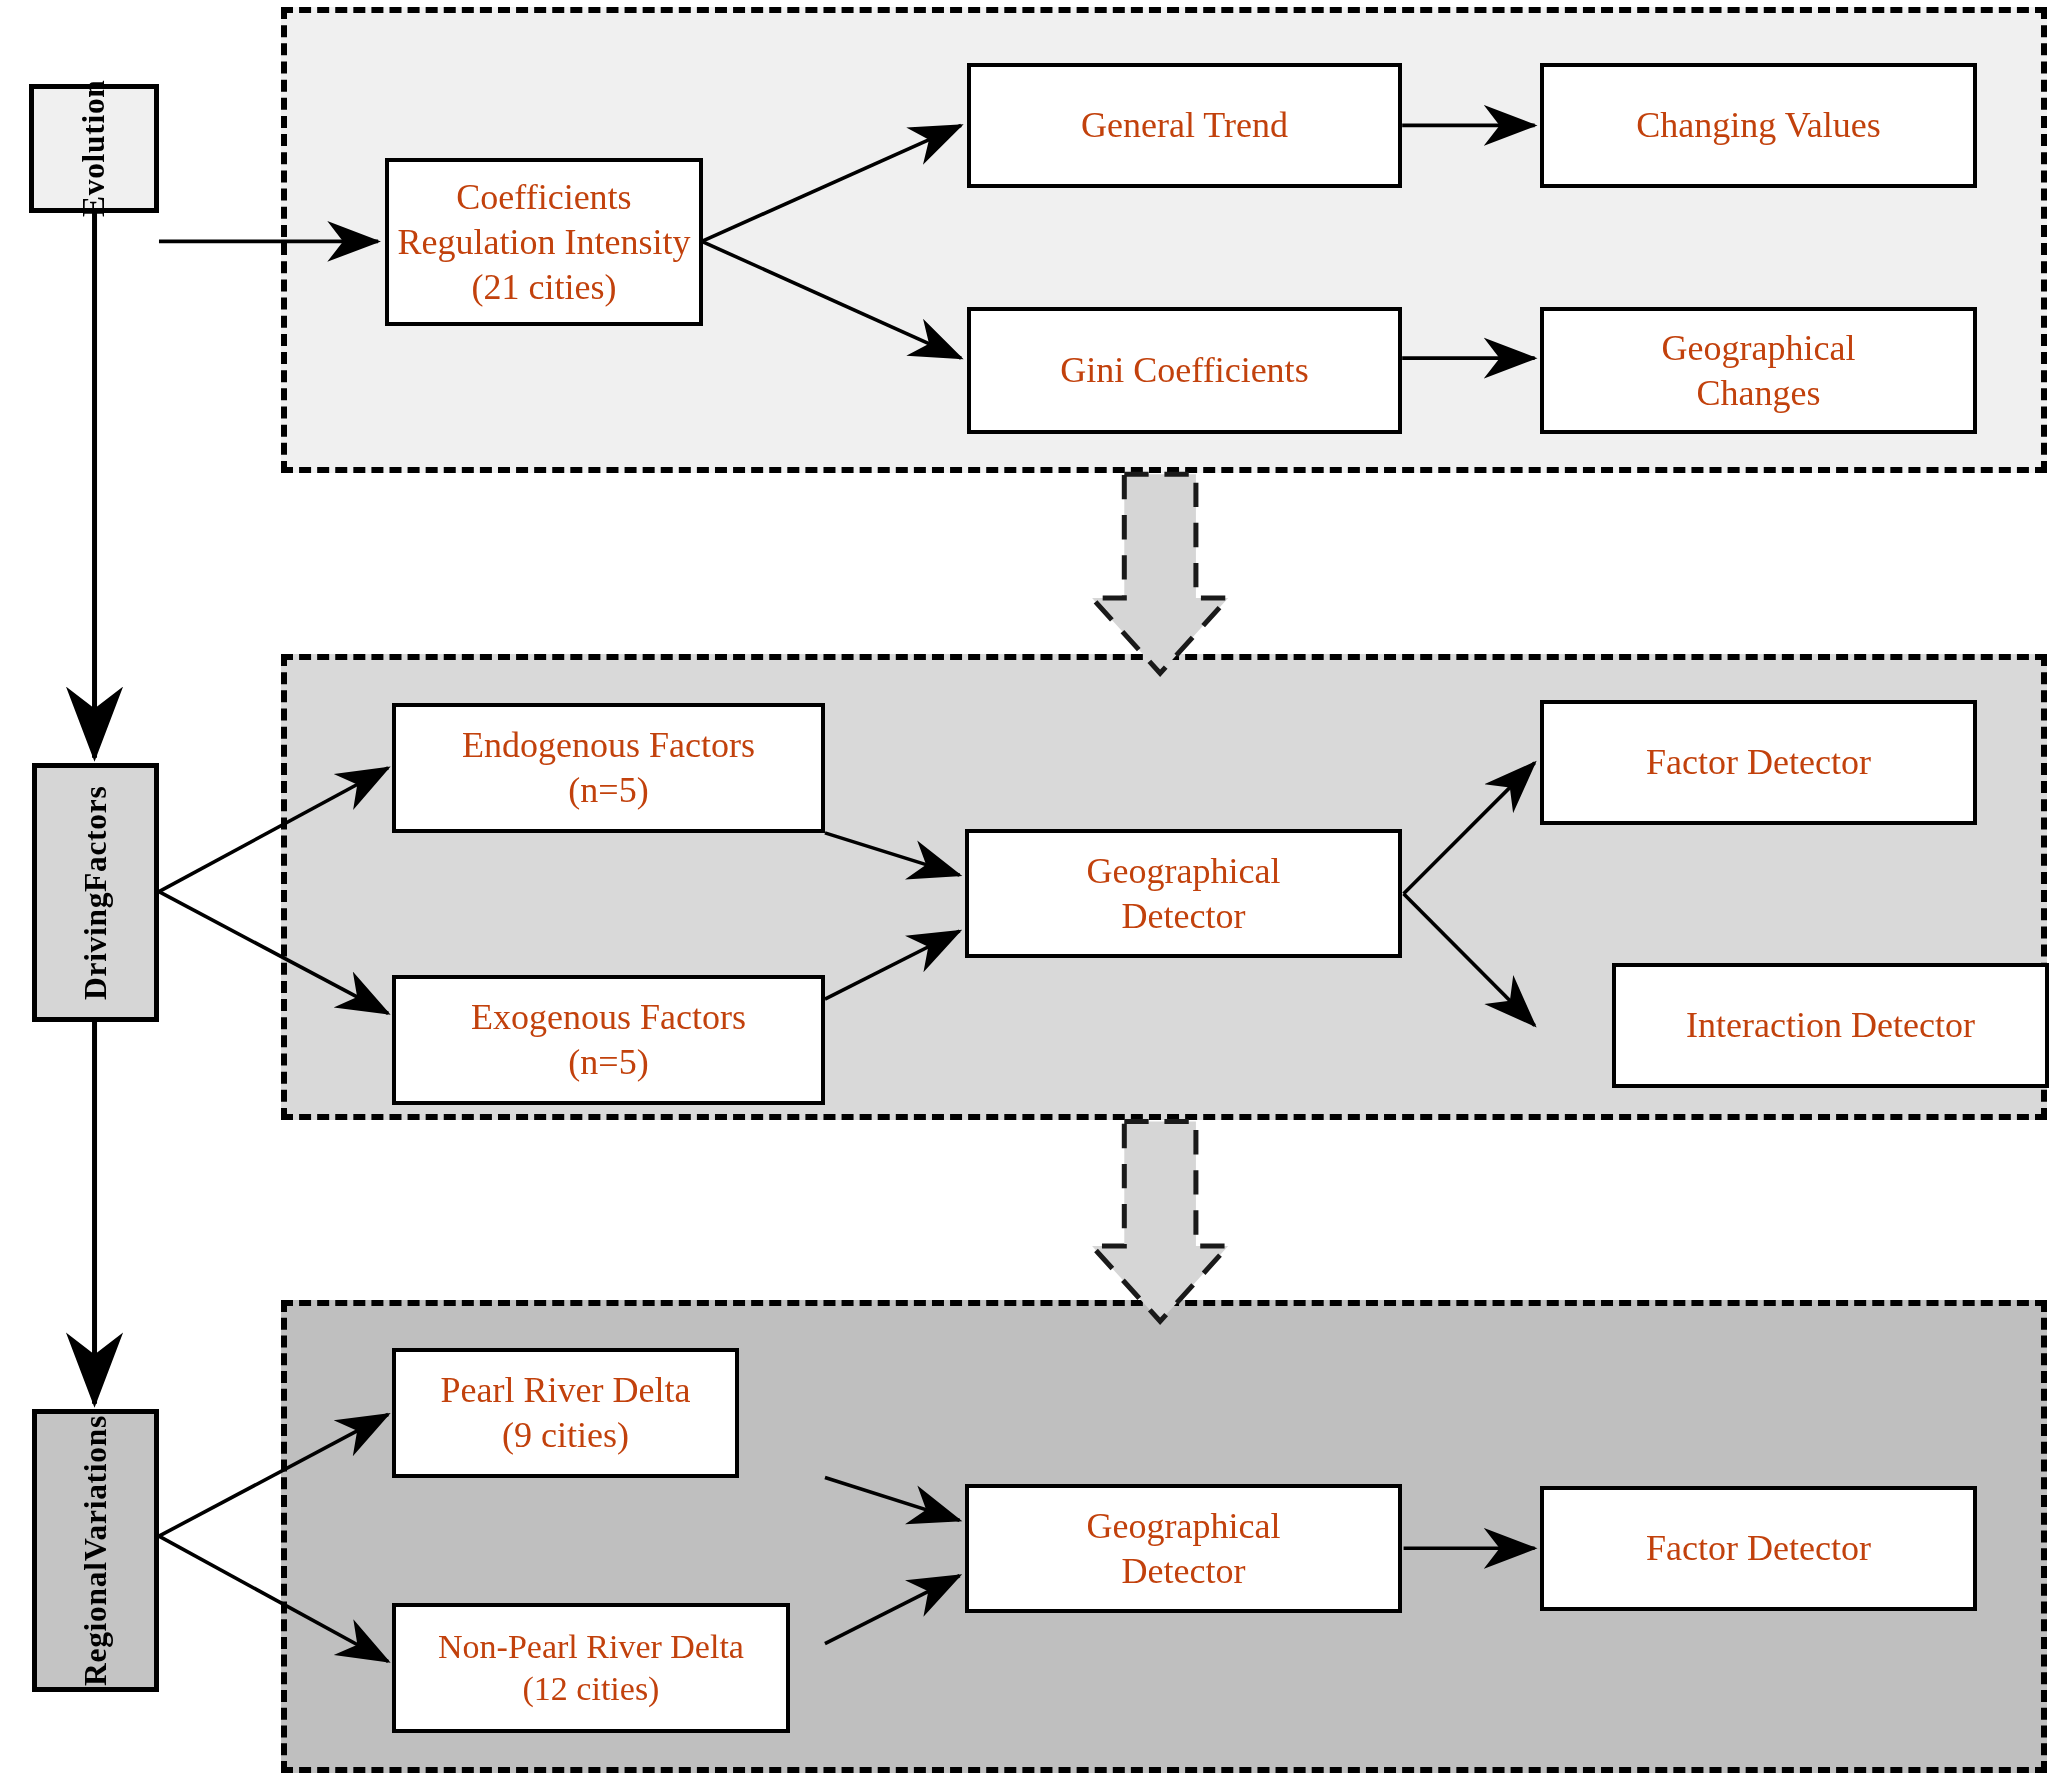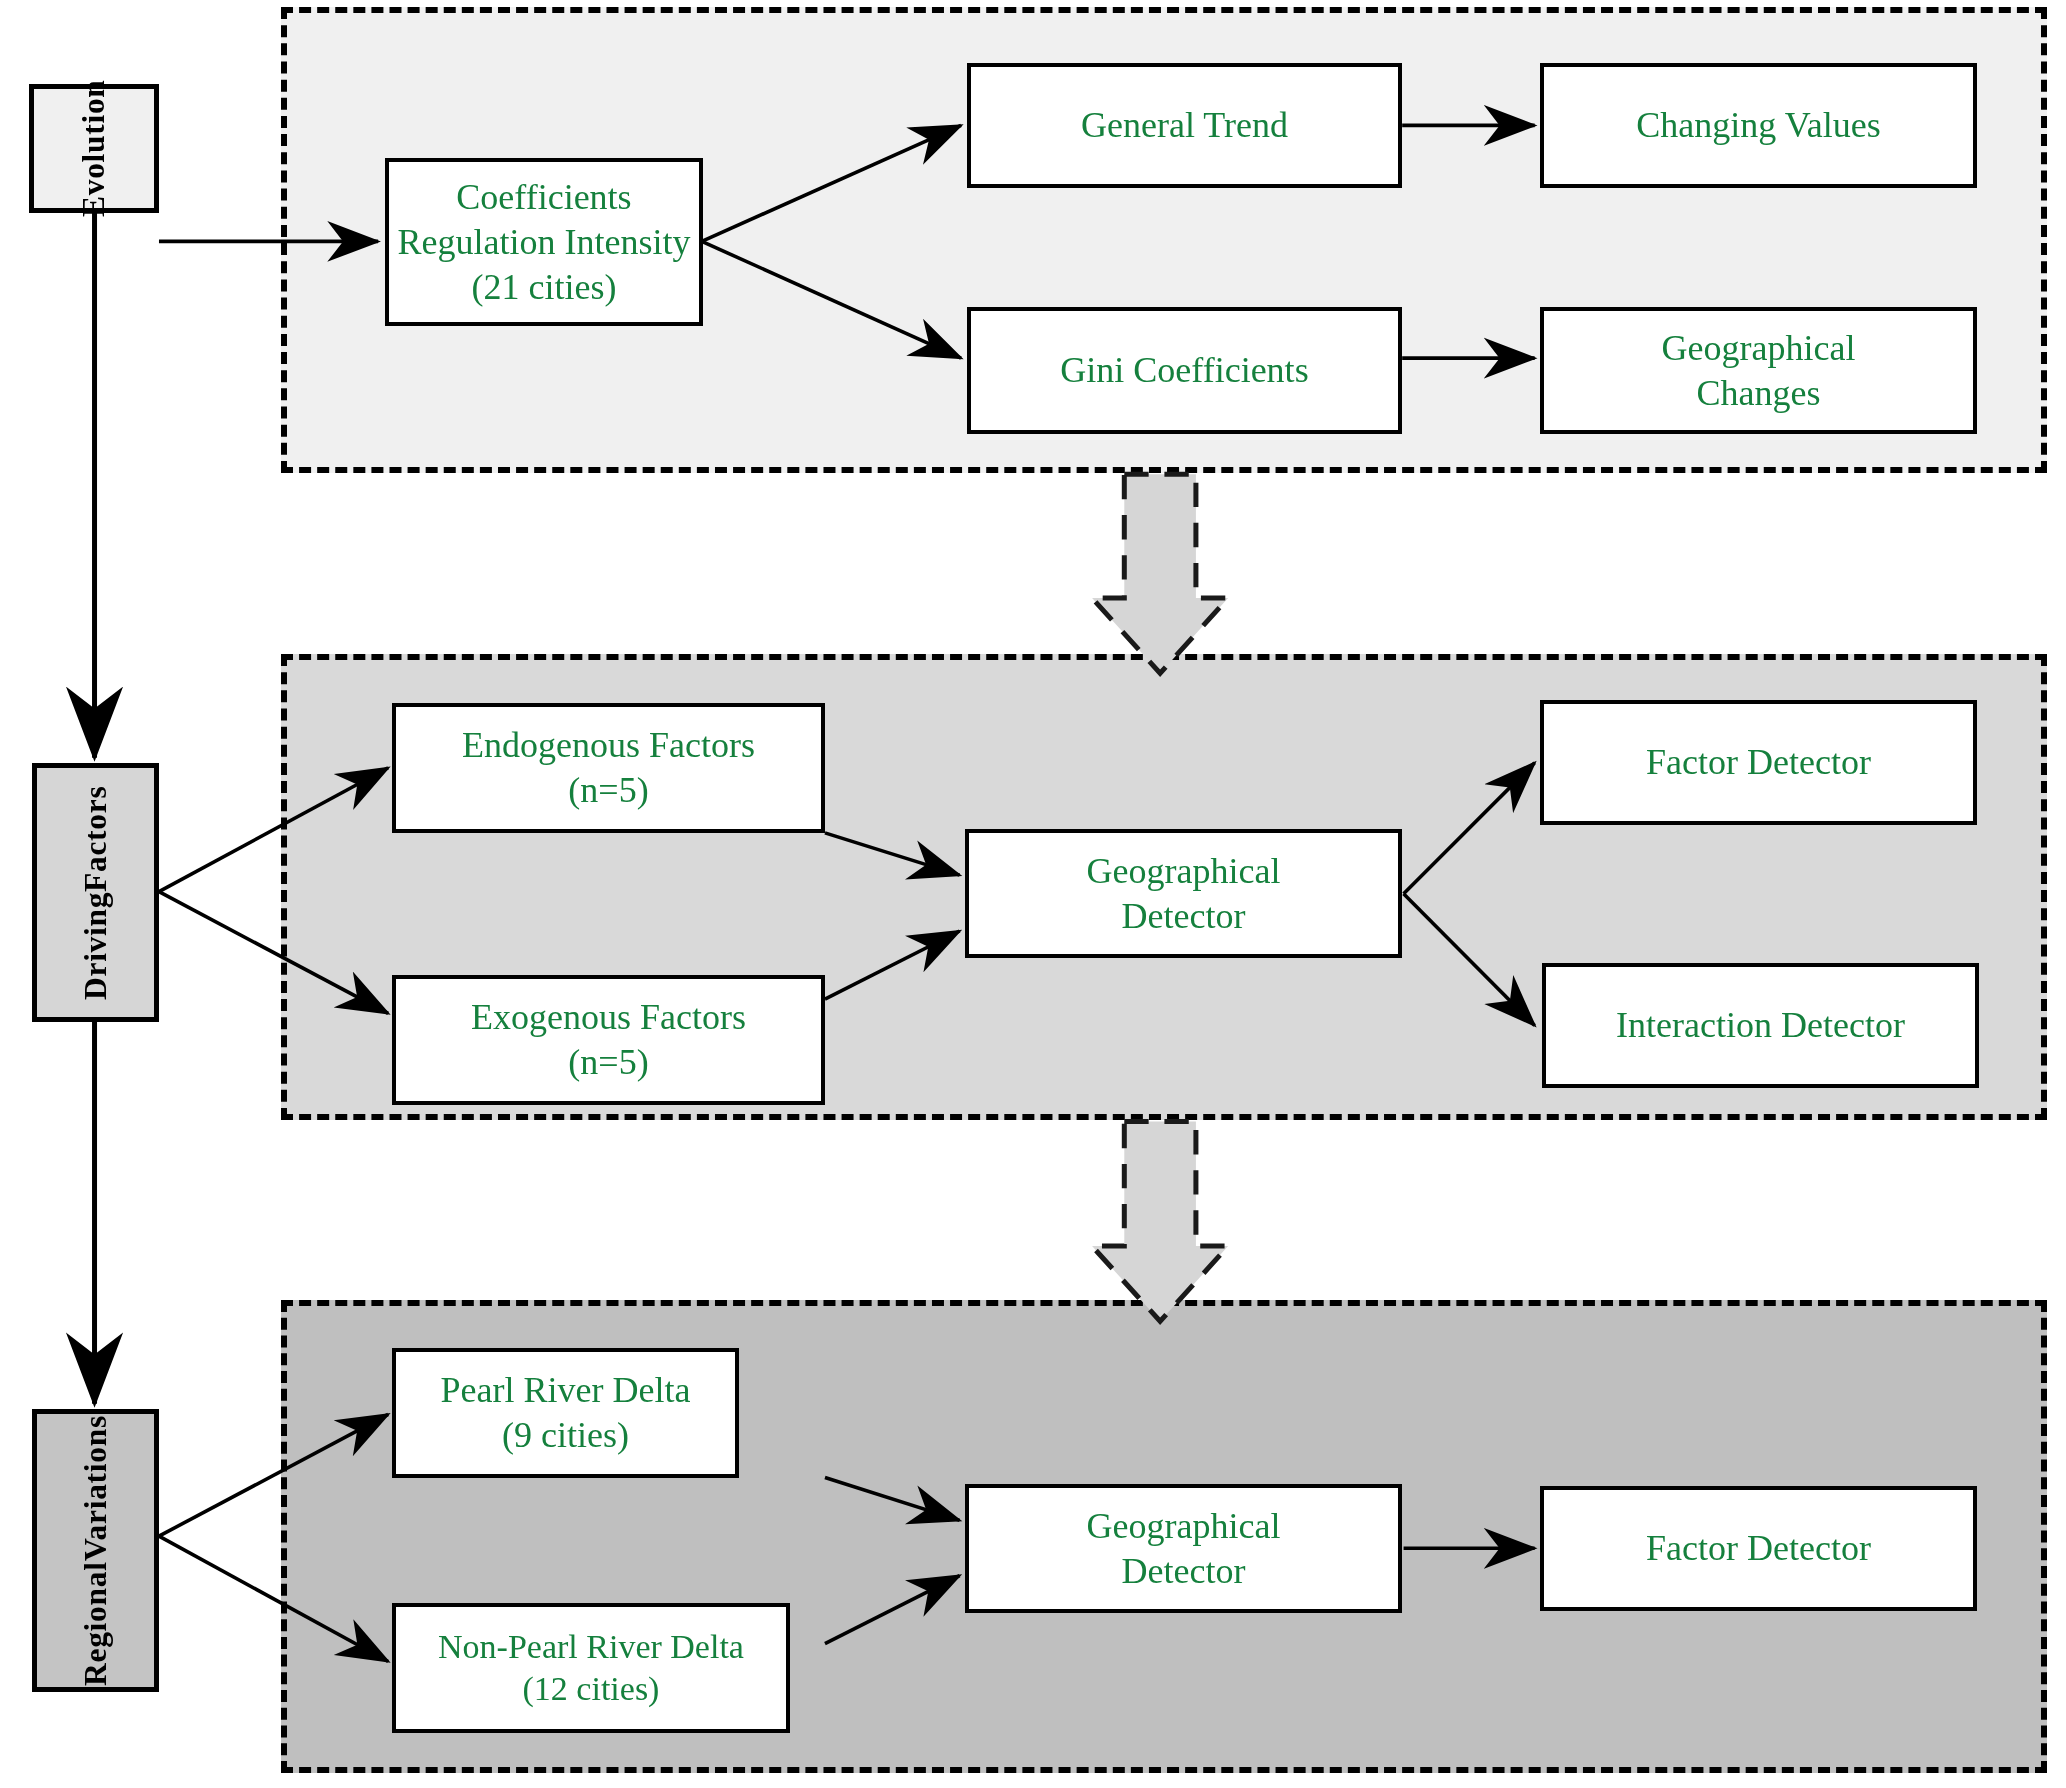--- a/index.html
+++ b/index.html
@@ -20,21 +20,21 @@
     letter-spacing:0.7px;
   }
   .stage-label.tone-a{background:#f0f0f0;}
   .stage-label.tone-b{background:#d6d6d6;}
   .stage-label.tone-c{background:#c4c4c4;}
 
   .node{
     position:absolute;box-sizing:border-box;background:#ffffff;
     border:4.3px solid #000;
     display:flex;align-items:center;justify-content:center;
-    text-align:center;line-height:1.25;color:#15803d;
+    text-align:center;line-height:1.25;color:#c2410c;
   }
   .node span{display:block;}
   .f48{font-size:34px;}
   .f50{font-size:36px;}
   .lbl26{font-size:31.5px;}
 </style>
 </head>
 <body>
 
 <div id="stage">
@@ -148,21 +148,21 @@
     <div>
       <span>Geographical</span>
       <span>Detector</span>
     </div>
   </div>
 
   <div class="node f50" style="left:1540px;top:700px;width:437px;height:125px;">
     <span>Factor Detector</span>
   </div>
 
-  <div class="node f50" style="left:1542px;top:963px;width:437px;height:125px;">
+  <div class="node f50" style="left:1612px;top:963px;width:437px;height:125px;">
     <span>Interaction Detector</span>
   </div>
 
   <div class="node f50" style="left:392px;top:1348px;width:347px;height:130px;">
     <div>
       <span>Pearl River Delta</span>
       <span>(9 cities)</span>
     </div>
   </div>
 

